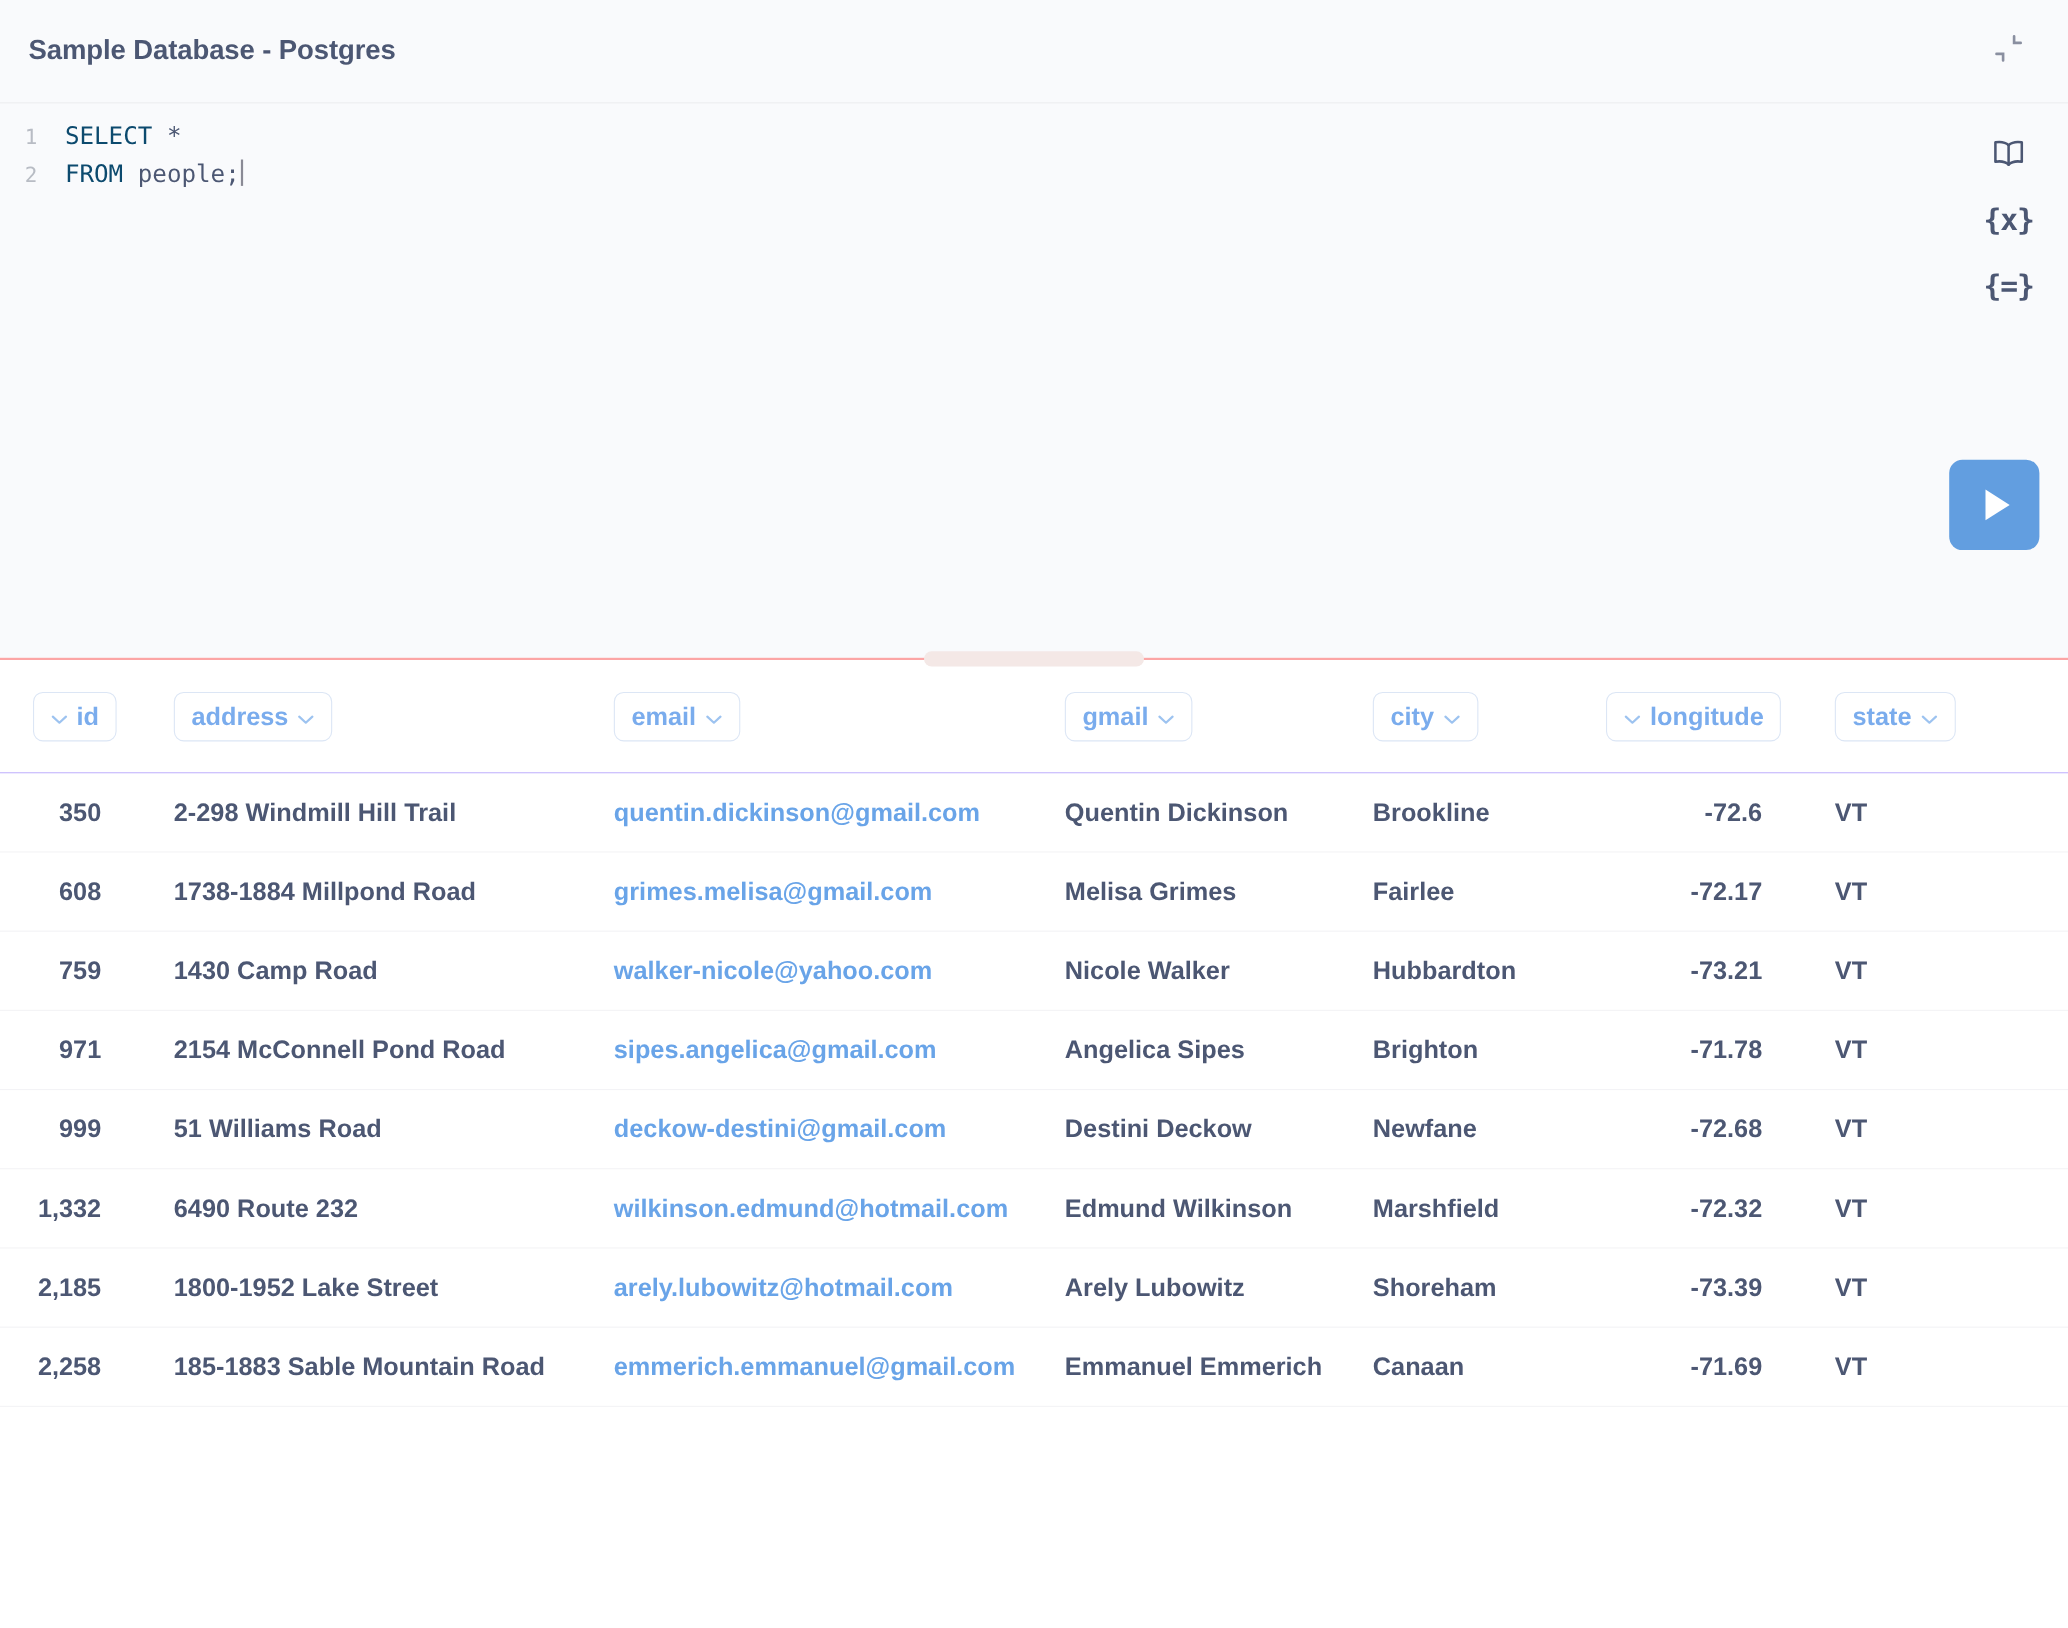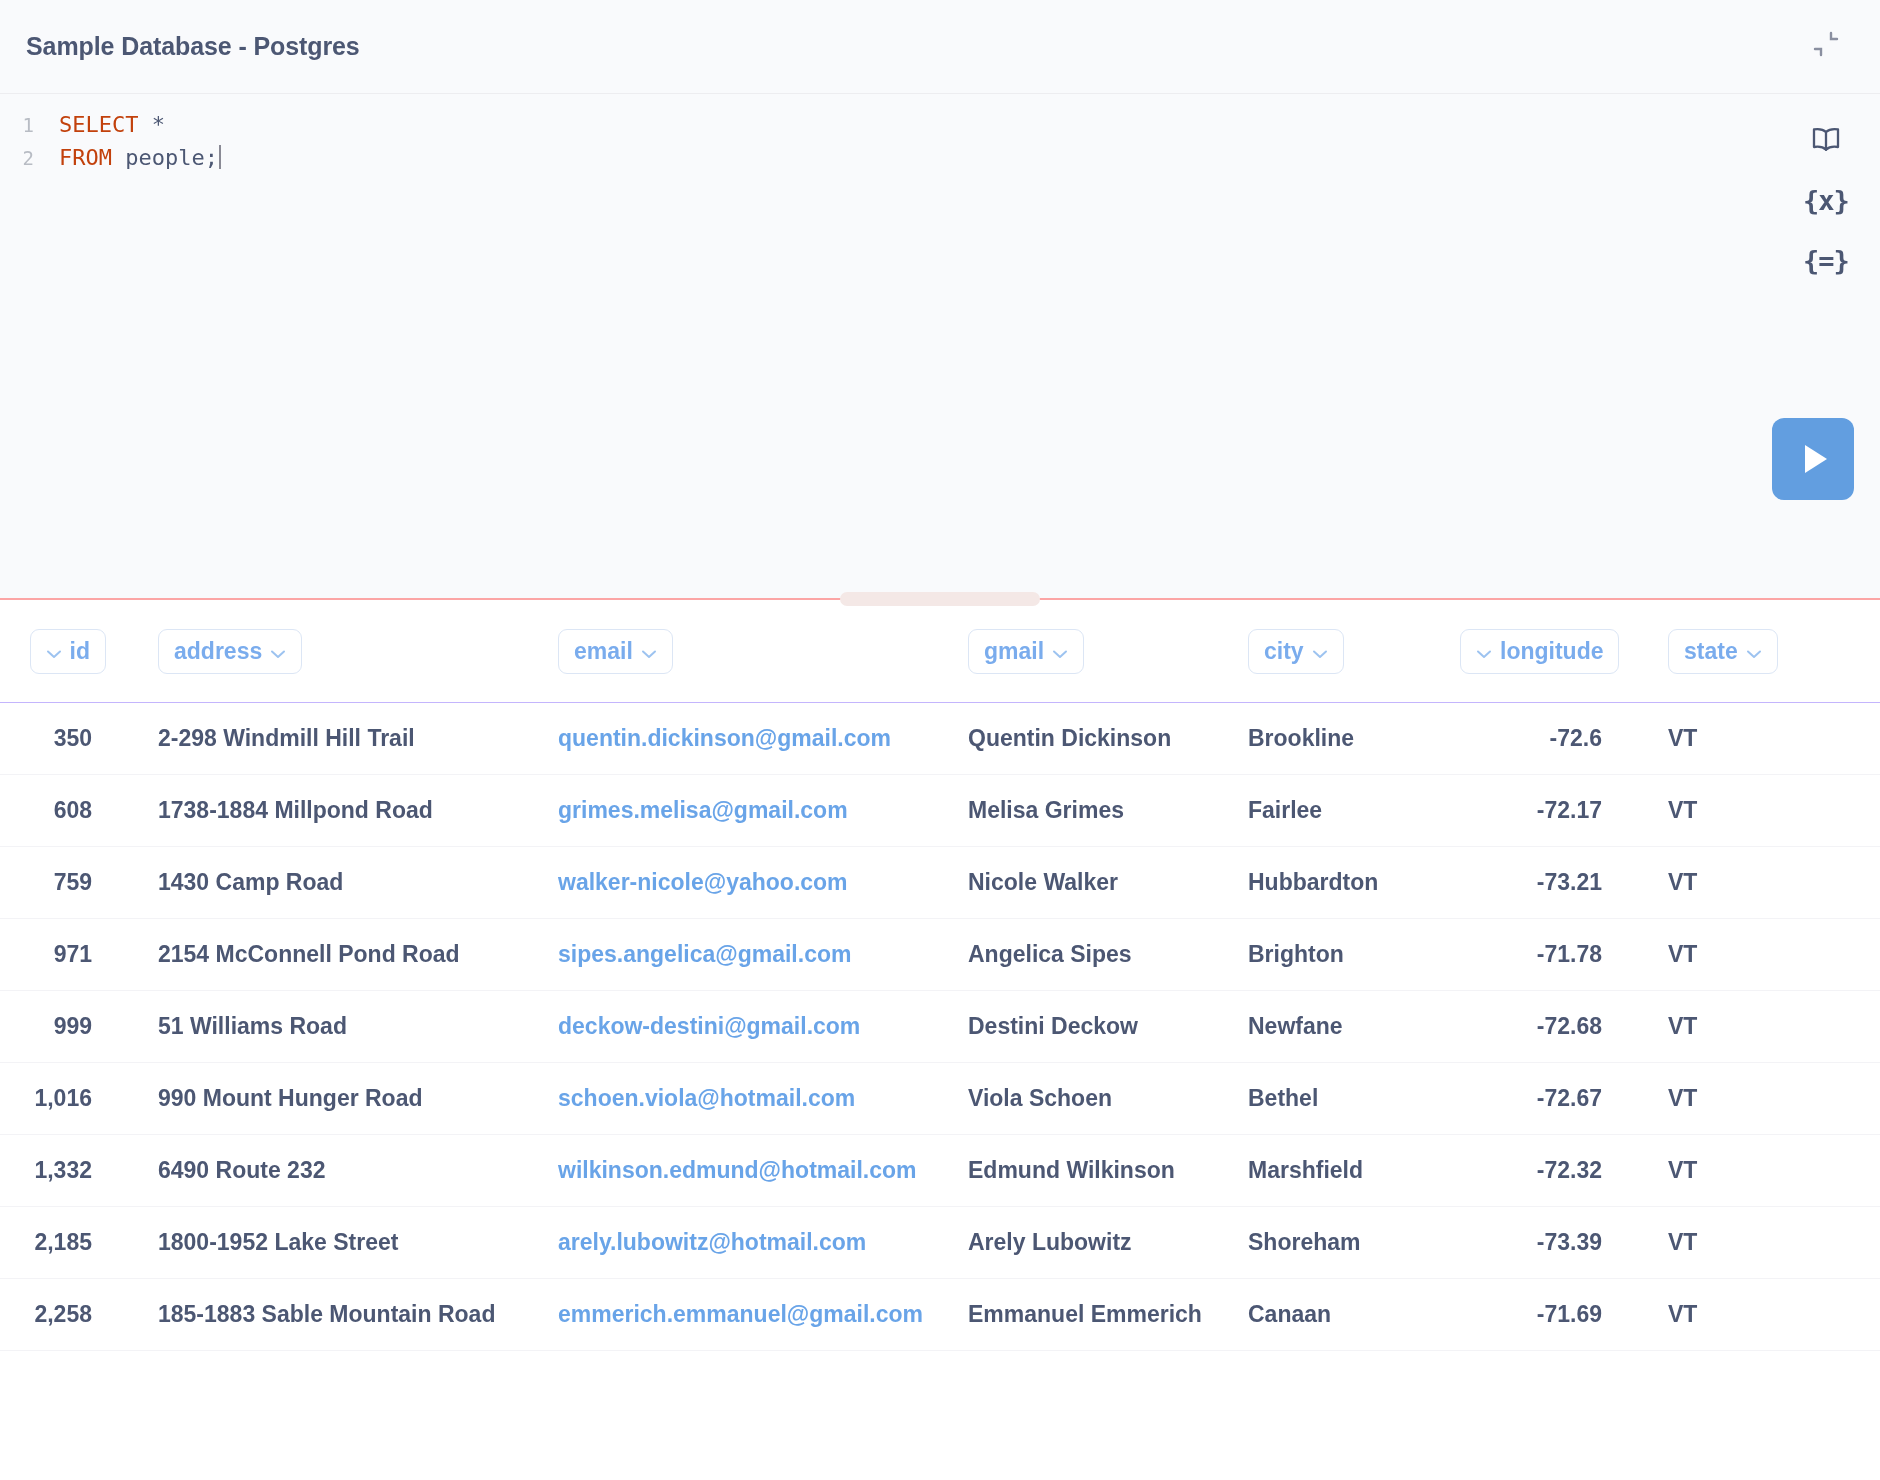--- a/index.html
+++ b/index.html
@@ -47,21 +47,21 @@
     font-family: "DejaVu Sans Mono", monospace;
     font-size: 19px; color: #b8bcc4;
     flex: 0 0 34px;
   }
   .code-text {
     margin-left: 25px;
     font-family: "DejaVu Sans Mono", monospace;
     font-size: 22px; color: #4c5773;
     white-space: pre;
   }
-  .kw { color: #c2410c; }
+  .kw { color: #0c4a6e; }
   .ident { color: #4c5773; }
   .caret {
     display: inline-block; width: 2px; height: 24px;
     background: #8a8a95; vertical-align: -4px; margin-left: 1px;
   }
 
   
   .side-rail {
     position: absolute; right: 0; top: 94px; width: 120px; height: 506px;
   }
@@ -333,29 +333,20 @@
           <tr>
             <td class="num p-id">999</td>
             <td class="txt p-addr">51 Williams Road</td>
             <td class="txt email p-email">deckow-destini@gmail.com</td>
             <td class="txt p-name">Destini Deckow</td>
             <td class="txt p-city">Newfane</td>
             <td class="num p-lon">-72.68</td>
             <td class="txt p-state">VT</td>
           </tr>
           <tr>
-            <td class="num p-id">1,016</td>
-            <td class="txt p-addr">990 Mount Hunger Road</td>
-            <td class="txt email p-email">schoen.viola@hotmail.com</td>
-            <td class="txt p-name">Viola Schoen</td>
-            <td class="txt p-city">Bethel</td>
-            <td class="num p-lon">-72.67</td>
-            <td class="txt p-state">VT</td>
-          </tr>
-          <tr>
             <td class="num p-id">1,332</td>
             <td class="txt p-addr">6490 Route 232</td>
             <td class="txt email p-email">wilkinson.edmund@hotmail.com</td>
             <td class="txt p-name">Edmund Wilkinson</td>
             <td class="txt p-city">Marshfield</td>
             <td class="num p-lon">-72.32</td>
             <td class="txt p-state">VT</td>
           </tr>
           <tr>
             <td class="num p-id">2,185</td>

